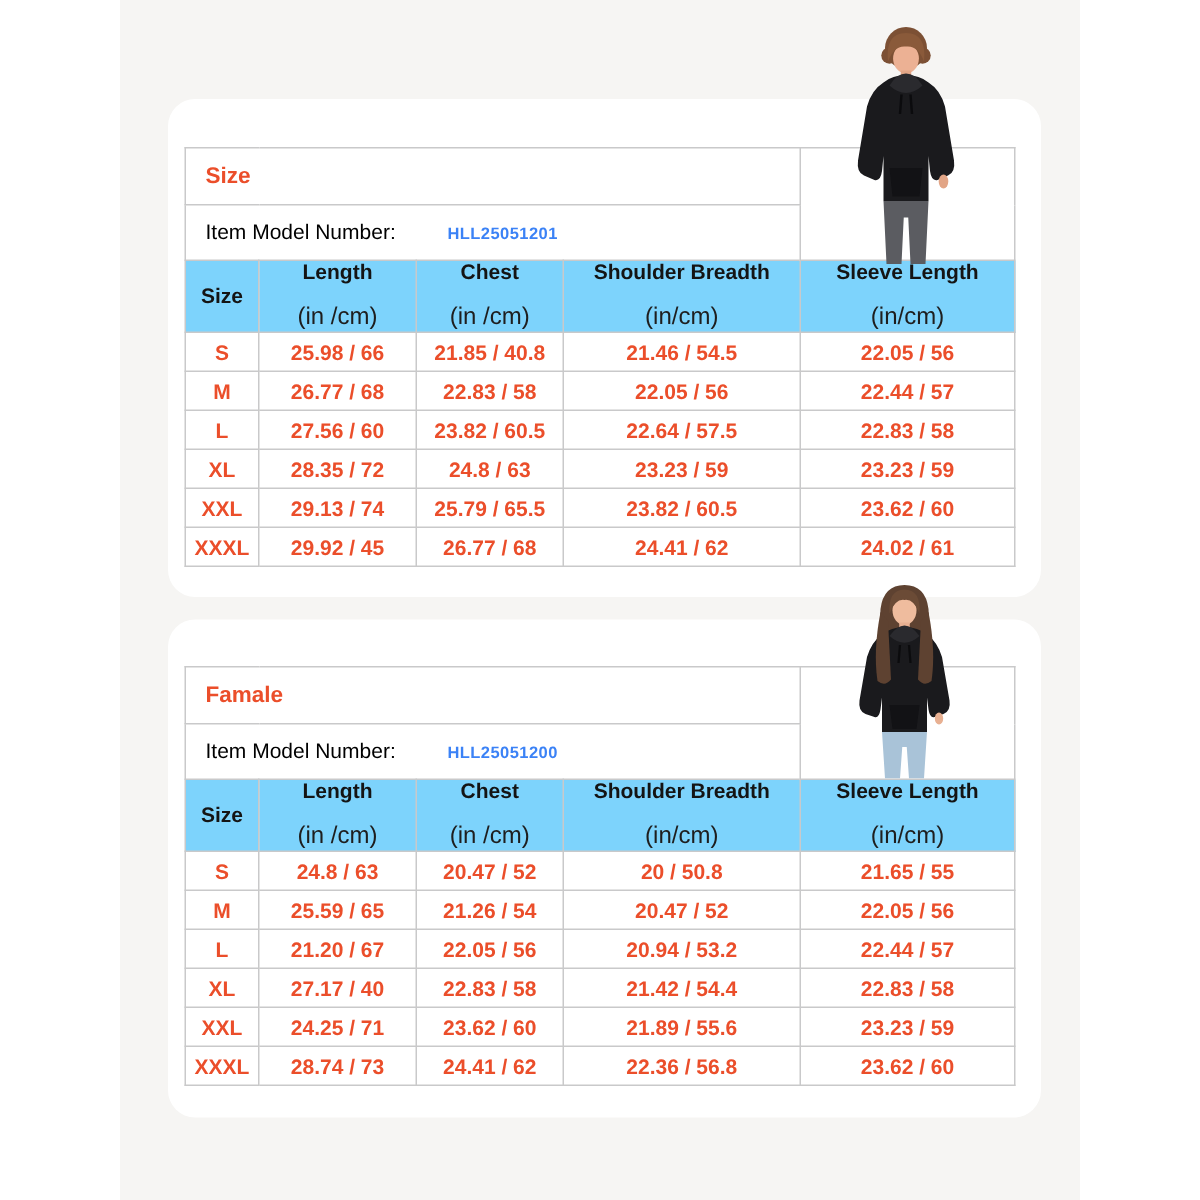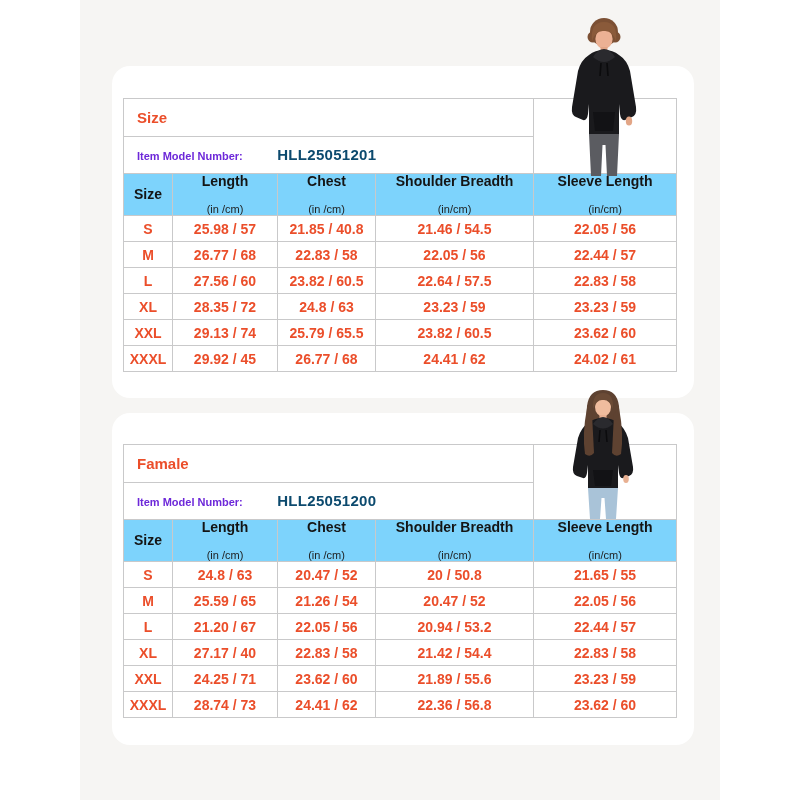--- a/index.html
+++ b/index.html
@@ -22,25 +22,25 @@
   #card-male .size-table{top:32px;}
   #card-female .size-table{top:31px;}
   .size-table td,.size-table th{
     border:1px solid #c9c9ca;padding:0;text-align:center;vertical-align:middle;
   }
   .r-gender td{
     height:37px;text-align:left;padding-left:13px;
     font-weight:bold;font-size:15px;color:#eb4e2a;
   }
   .r-model td{height:36px;text-align:left;padding-left:13px;}
-  .mlabel{font-weight:bold;font-size:11px;color:#6d28d9;}
-  .mnum{font-weight:bold;font-size:15px;color:#0c4a6e;margin-left:30px;letter-spacing:.3px;}
+  .mlabel{font-weight:normal;font-size:14px;color:#000000;}
+  .mnum{font-weight:bold;font-size:11px;color:#3b82f6;margin-left:30px;letter-spacing:.3px;}
   .r-head th{height:41px;background:#7dd3fc;}
   .h-label{font-weight:bold;font-size:14px;color:#141414;line-height:1.12;}
-  .h-sub{font-weight:normal;font-size:11px;color:#1e1e1e;line-height:1.15;margin-top:13px;}
+  .h-sub{font-weight:normal;font-size:16px;color:#1e1e1e;line-height:1.15;margin-top:13px;}
   .r-data td{height:25px;font-weight:bold;font-size:14px;color:#eb4e2a;}
   .photo-cell{background:#fff;}
   .photo{position:absolute;z-index:3;}
   #card-male .photo{left:452px;top:-52px;width:80px;height:162px;}
   #card-female .photo{left:452px;top:-27px;width:78px;height:133px;}
 </style>
 </head>
 <body>
 
 <div class="panel">
@@ -99,21 +99,21 @@
               <div class="h-label">Shoulder Breadth</div>
               <div class="h-sub">(in/cm)</div>
             </th>
           <th>
               <div class="h-label">Sleeve Length</div>
               <div class="h-sub">(in/cm)</div>
             </th>
         </tr>
         <tr class="r-data">
           <td>S</td>
-          <td>25.98 / 57</td>
+          <td>25.98 / 66</td>
           <td>21.85 / 40.8</td>
           <td>21.46 / 54.5</td>
           <td>22.05 / 56</td>
         </tr>
         <tr class="r-data">
           <td>M</td>
           <td>26.77 / 68</td>
           <td>22.83 / 58</td>
           <td>22.05 / 56</td>
           <td>22.44 / 57</td>

